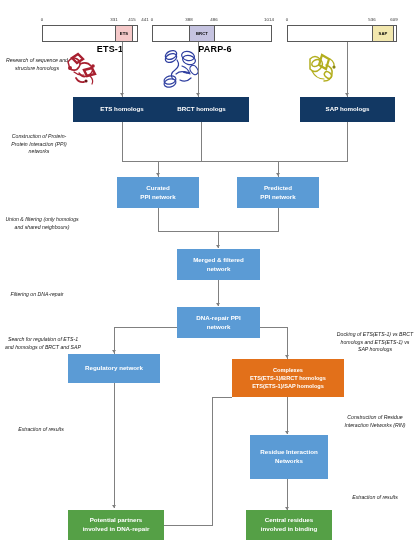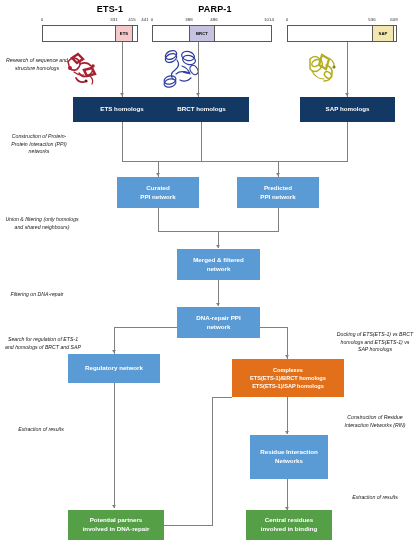--- a/index.html
+++ b/index.html
@@ -19,20 +19,21 @@
   }
 
   
   .protein-title {
     position: absolute;
     font-size: 9px;
     font-weight: bold;
     color: #000000;
     text-align: center;
     letter-spacing: 0.2px;
+    margin-top: 40px;
   }
 
   
   .bar-wrap { position: absolute; }
   .bar {
     position: relative;
     height: 17px;
     border: 1px solid #595959;
     background: #ffffff;
     box-sizing: border-box;
@@ -110,21 +111,21 @@
     border-right: 2.5px solid transparent;
     border-top: 3.5px solid #808080;
   }
 </style>
 </head>
 <body>
 
 <div id="canvas">
 
   <div class="protein-title" style="left:60px; top:4px; width:100px;">ETS-1</div>
-  <div class="protein-title" style="left:155px; top:4px; width:120px;">PARP-1</div>
+  <div class="protein-title" style="left:155px; top:4px; width:120px;">PARP-6</div>
 
   <div class="bar-wrap" style="left:42px; top:25px; width:96px;">
     <div class="tick" style="left:0px; top:-8px;">0</div>
     <div class="tick" style="left:72px; top:-8px;">331</div>
     <div class="tick" style="left:90px; top:-8px;">415</div>
     <div class="tick" style="left:103px; top:-8px;">441</div>
     <div class="bar">
       <div class="domain" style="left:72px; width:18px; background:#f5c9c9;">ETS</div>
     </div>
   </div>

